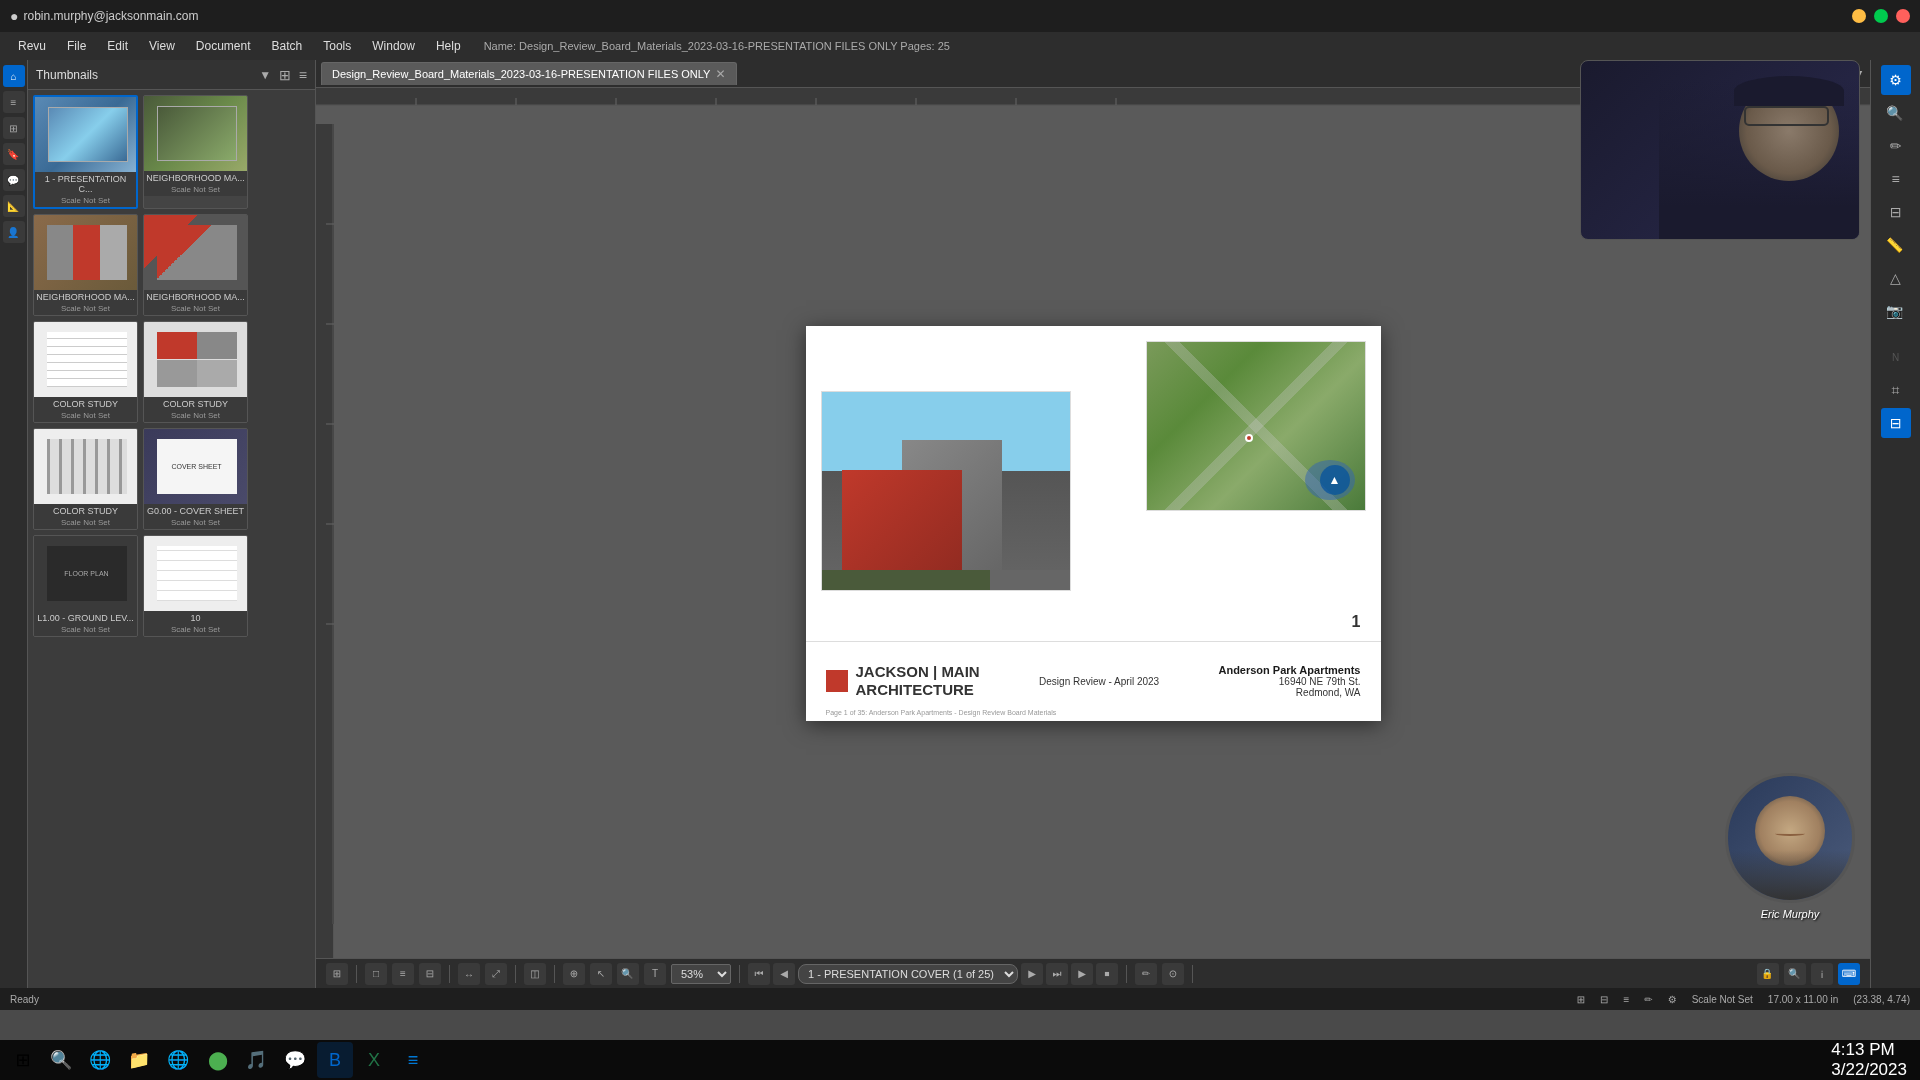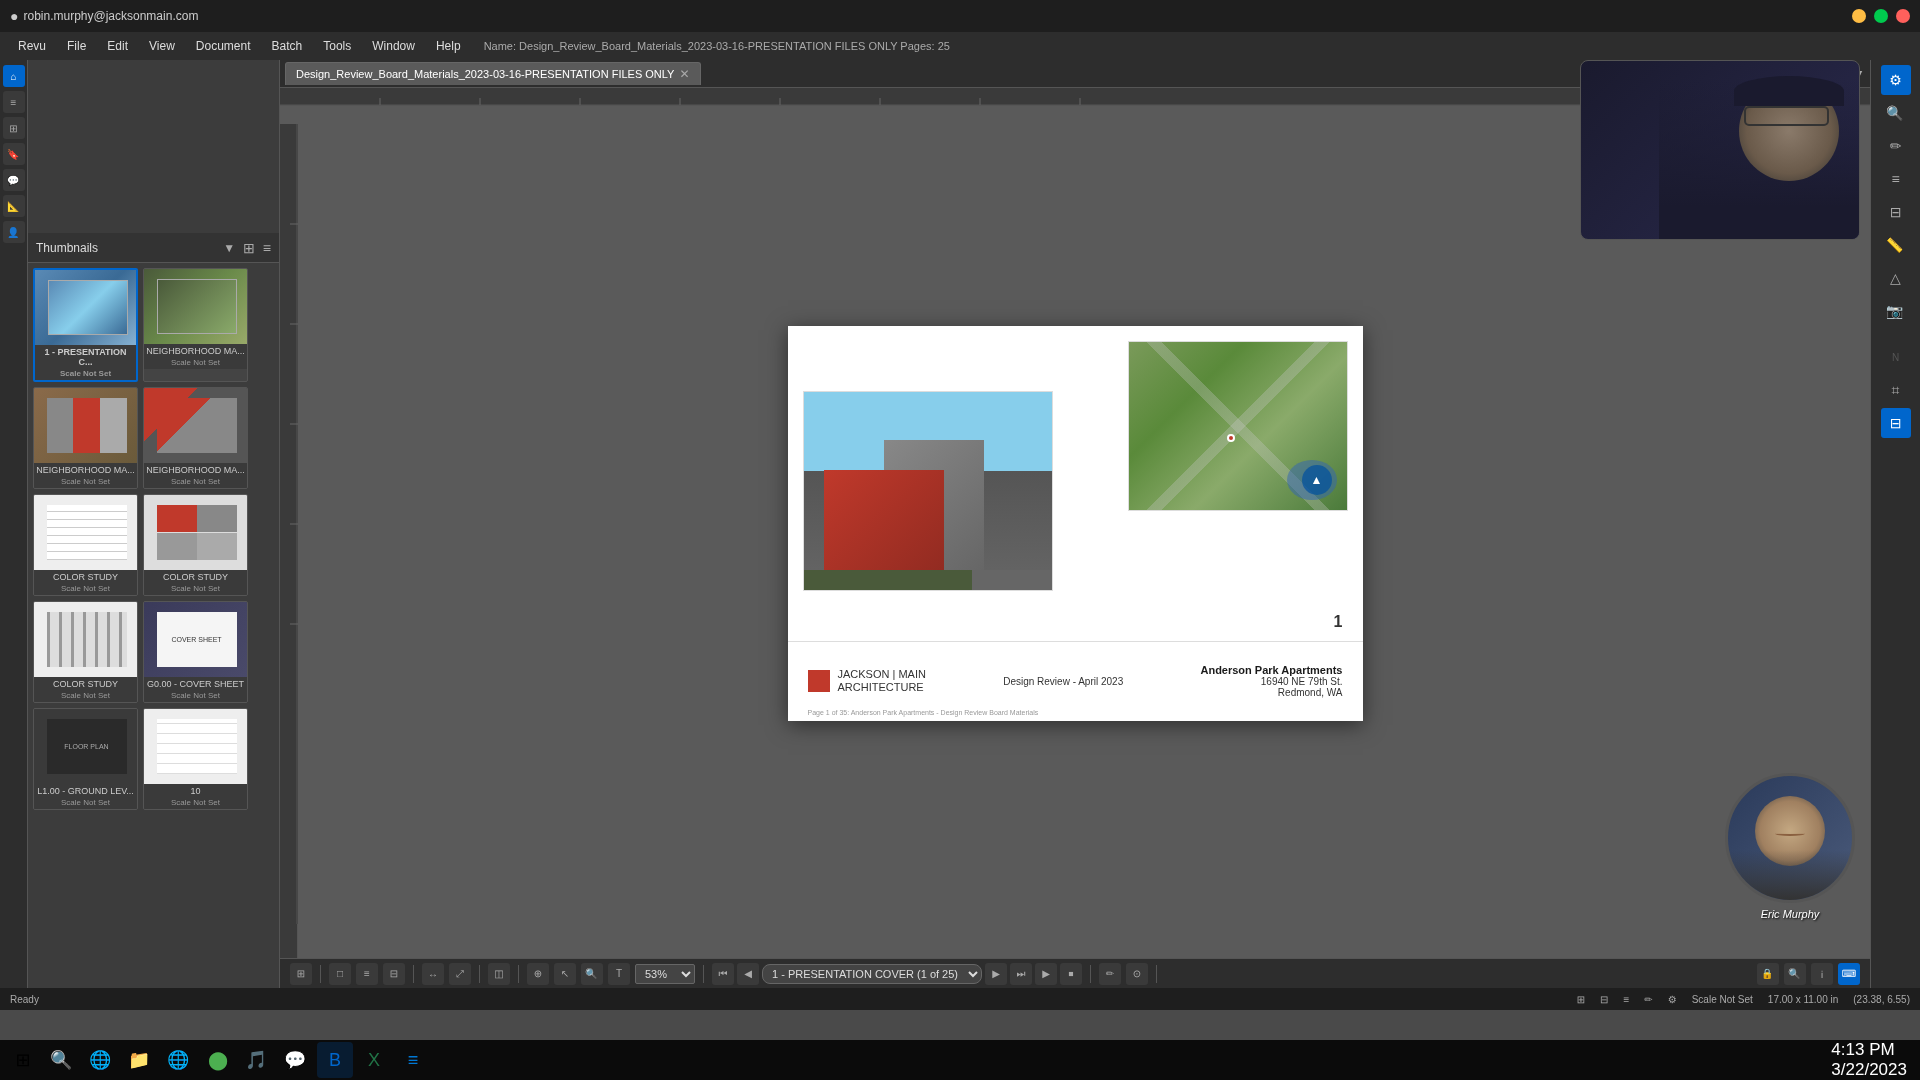--- a/index.html
+++ b/index.html
@@ -89,26 +89,25 @@
       align-items: center;
       justify-content: center;
       cursor: pointer;
       font-size: 10px;
       color: #aaa;
     }
     .icon-btn.active { background: #0066cc; color: white; }
 
     
     #thumbnail-panel {
-      width: 252px;
+      width: 288px;
       background: #3c3c3c;
       display: flex;
       flex-direction: column;
       border-right: 1px solid #555;
-      justify-content: center;
     }
     #thumbnail-header {
       height: 30px;
       background: #333;
       display: flex;
       align-items: center;
       padding: 0 8px;
       gap: 8px;
       border-bottom: 1px solid #555;
     }
@@ -130,21 +129,20 @@
     .thumb-item {
       width: 105px;
       cursor: pointer;
       border: 1px solid #555;
       background: #444;
       border-radius: 2px;
       overflow: hidden;
     }
     .thumb-item.active {
       border: 2px solid #0066cc;
-      font-weight: bold;
     }
     .thumb-preview {
       width: 105px;
       height: 75px;
       background: #888;
       display: flex;
       align-items: center;
       justify-content: center;
       overflow: hidden;
       position: relative;
@@ -250,22 +248,22 @@
       display: flex;
       align-items: center;
       gap: 8px;
     }
     .logo-box {
       width: 22px;
       height: 22px;
       background: #c0392b;
     }
     .logo-text {
-      font-size: 11px;
-      font-weight: normal;
+      font-size: 15px;
+      font-weight: bold;
       color: #333;
       line-height: 1.2;
     }
     .footer-center {
       flex: 1;
       text-align: center;
       font-size: 10px;
       color: #333;
     }
     .footer-right {
@@ -801,21 +799,21 @@
 <div id="status-bar">
   <span>Ready</span>
   <div class="right-status">
     <span>⊞</span>
     <span>⊟</span>
     <span>≡</span>
     <span>✏</span>
     <span>⚙</span>
     <span>Scale Not Set</span>
     <span>17.00 x 11.00 in</span>
-    <span>(23.38, 6.55)</span>
+    <span>(23.38, 4.74)</span>
   </div>
 </div>
 
 <div id="taskbar">
   <div class="taskbar-icon">⊞</div>
   <div class="taskbar-icon">🔍</div>
   <div class="taskbar-icon" style="color:#1da1f2;">🌐</div>
   <div class="taskbar-icon" style="color:#f0a30a;">📁</div>
   <div class="taskbar-icon" style="color:#0066cc;">🌐</div>
   <div class="taskbar-icon" style="color:#4caf50;">⬤</div>

